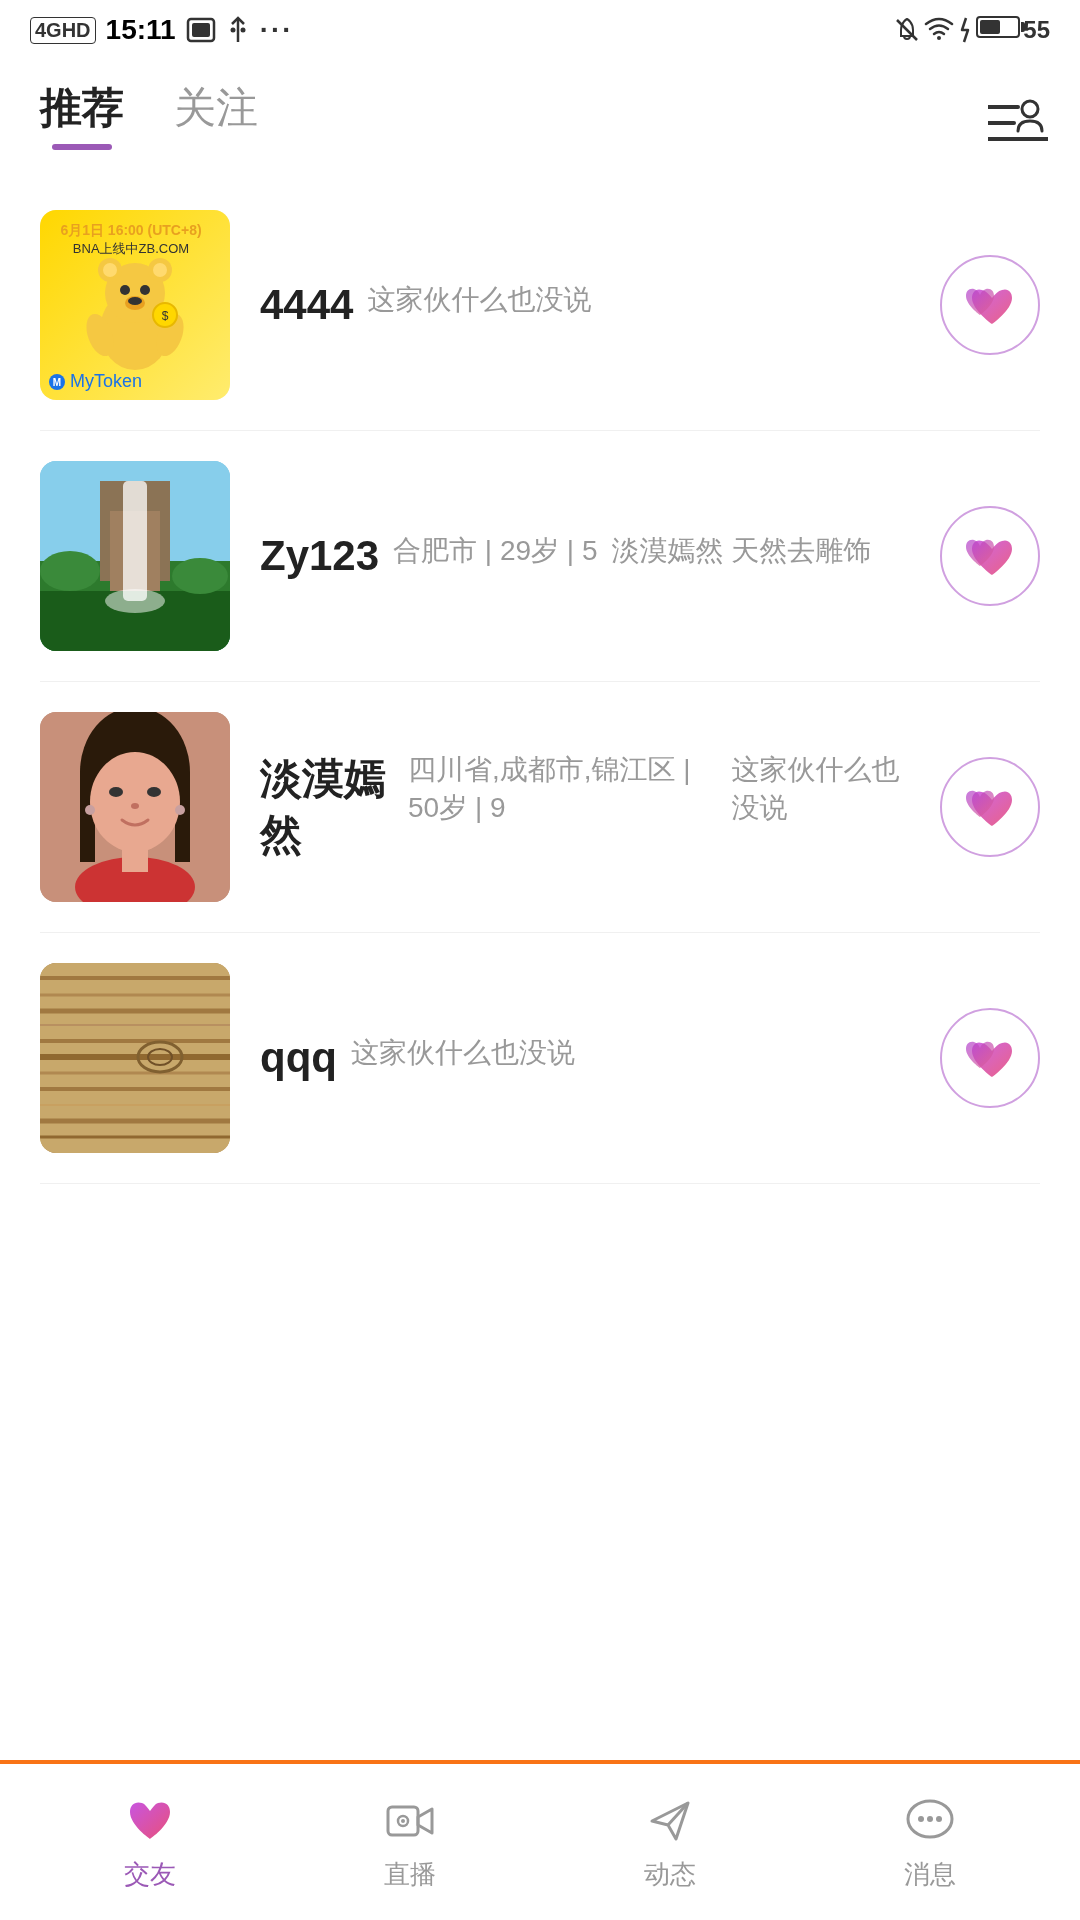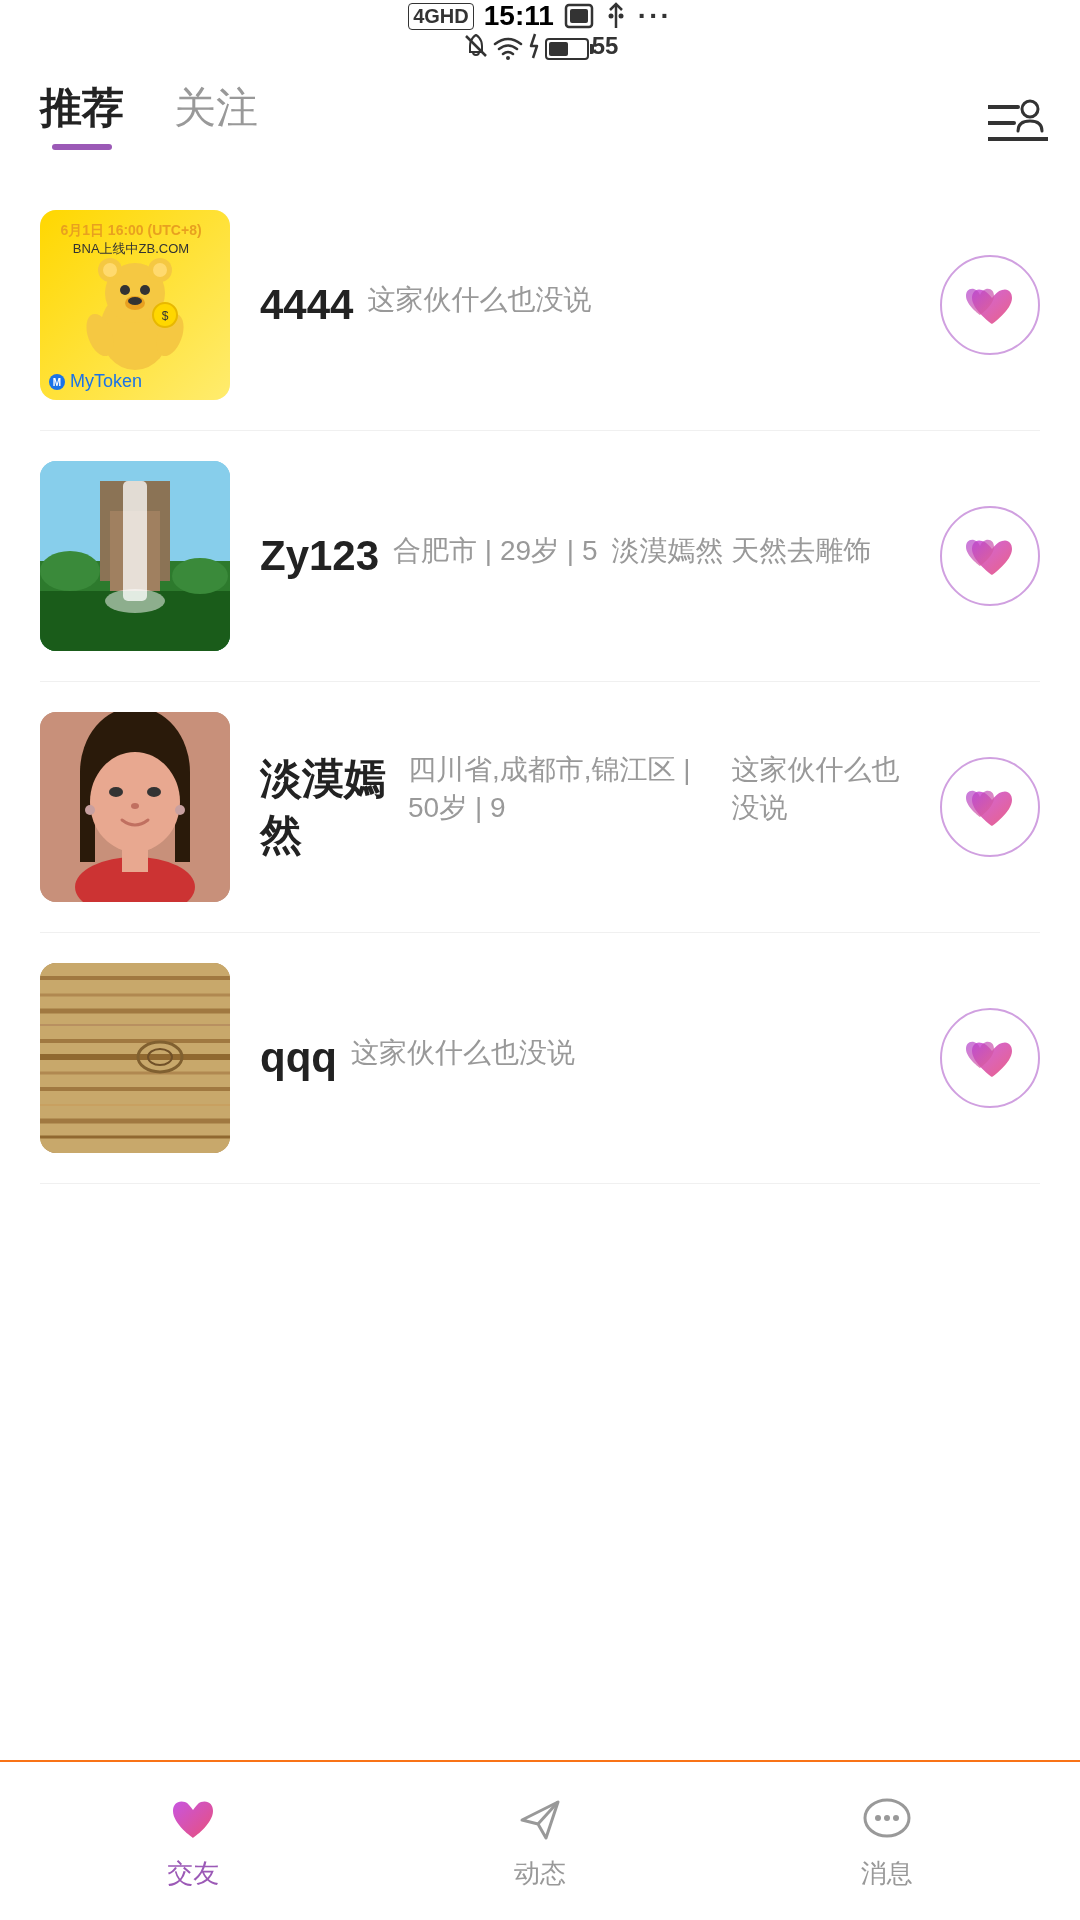--- a/index.html
+++ b/index.html
@@ -17,34 +17,33 @@
     
     .status-bar {
       height: 60px;
       background: #fff;
       display: flex;
       align-items: center;
       justify-content: space-between;
       padding: 0 30px;
       font-size: 26px;
       font-weight: 600;
-      flex-direction: column;
     }
     .status-left {
       display: flex;
       align-items: center;
       gap: 10px;
     }
     .status-time {
       font-size: 28px;
       font-weight: 700;
     }
     .status-right {
       display: flex;
-      align-items: flex-end;
+      align-items: flex-start;
       gap: 3px;
     }
     .battery-icon {
       width: 44px;
       height: 22px;
       border: 2.5px solid #333;
       border-radius: 4px;
       position: relative;
       display: flex;
       align-items: center;
@@ -219,21 +218,21 @@
     }
 
     
     .bottom-nav {
       position: absolute;
       bottom: 0;
       left: 0;
       right: 0;
       height: 160px;
       background: #fff;
-      border-top: 2px solid #f97316;
+      border-top: 4px solid #f97316;
       display: flex;
       align-items: center;
       justify-content: space-around;
       padding: 0 20px;
     }
 
     .nav-item {
       display: flex;
       flex-direction: column;
       align-items: center;
@@ -569,20 +568,31 @@
           <linearGradient id="navHeartGrad" x1="0%" y1="0%" x2="100%" y2="100%">
             <stop offset="0%" style="stop-color:#c855e0"></stop>
             <stop offset="100%" style="stop-color:#e8507a"></stop>
           </linearGradient>
         </defs>
       </svg>
     </div>
     <span class="nav-label">交友</span>
   </div>
 
+  <div class="nav-item">
+    <div class="nav-icon">
+      <svg width="52" height="48" viewBox="0 0 52 48">
+        <rect x="4" y="10" width="30" height="28" rx="4" fill="none" stroke="#999" stroke-width="3"></rect>
+        <polygon points="34,20 48,12 48,36 34,28" fill="none" stroke="#999" stroke-width="3" stroke-linejoin="round"></polygon>
+        <circle cx="19" cy="24" r="5" fill="none" stroke="#999" stroke-width="2.5"></circle>
+        <circle cx="19" cy="24" r="2" fill="#999"></circle>
+      </svg>
+    </div>
+    <span class="nav-label">直播</span>
+  </div>
 
   <div class="nav-item">
     <div class="nav-icon">
       <svg width="48" height="48" viewBox="0 0 48 48">
         <path d="M6 24 L42 6 L30 42 L22 28 Z" fill="none" stroke="#999" stroke-width="3" stroke-linejoin="round"></path>
         <line x1="22" y1="28" x2="42" y2="6" stroke="#999" stroke-width="3"></line>
       </svg>
     </div>
     <span class="nav-label">动态</span>
   </div>

